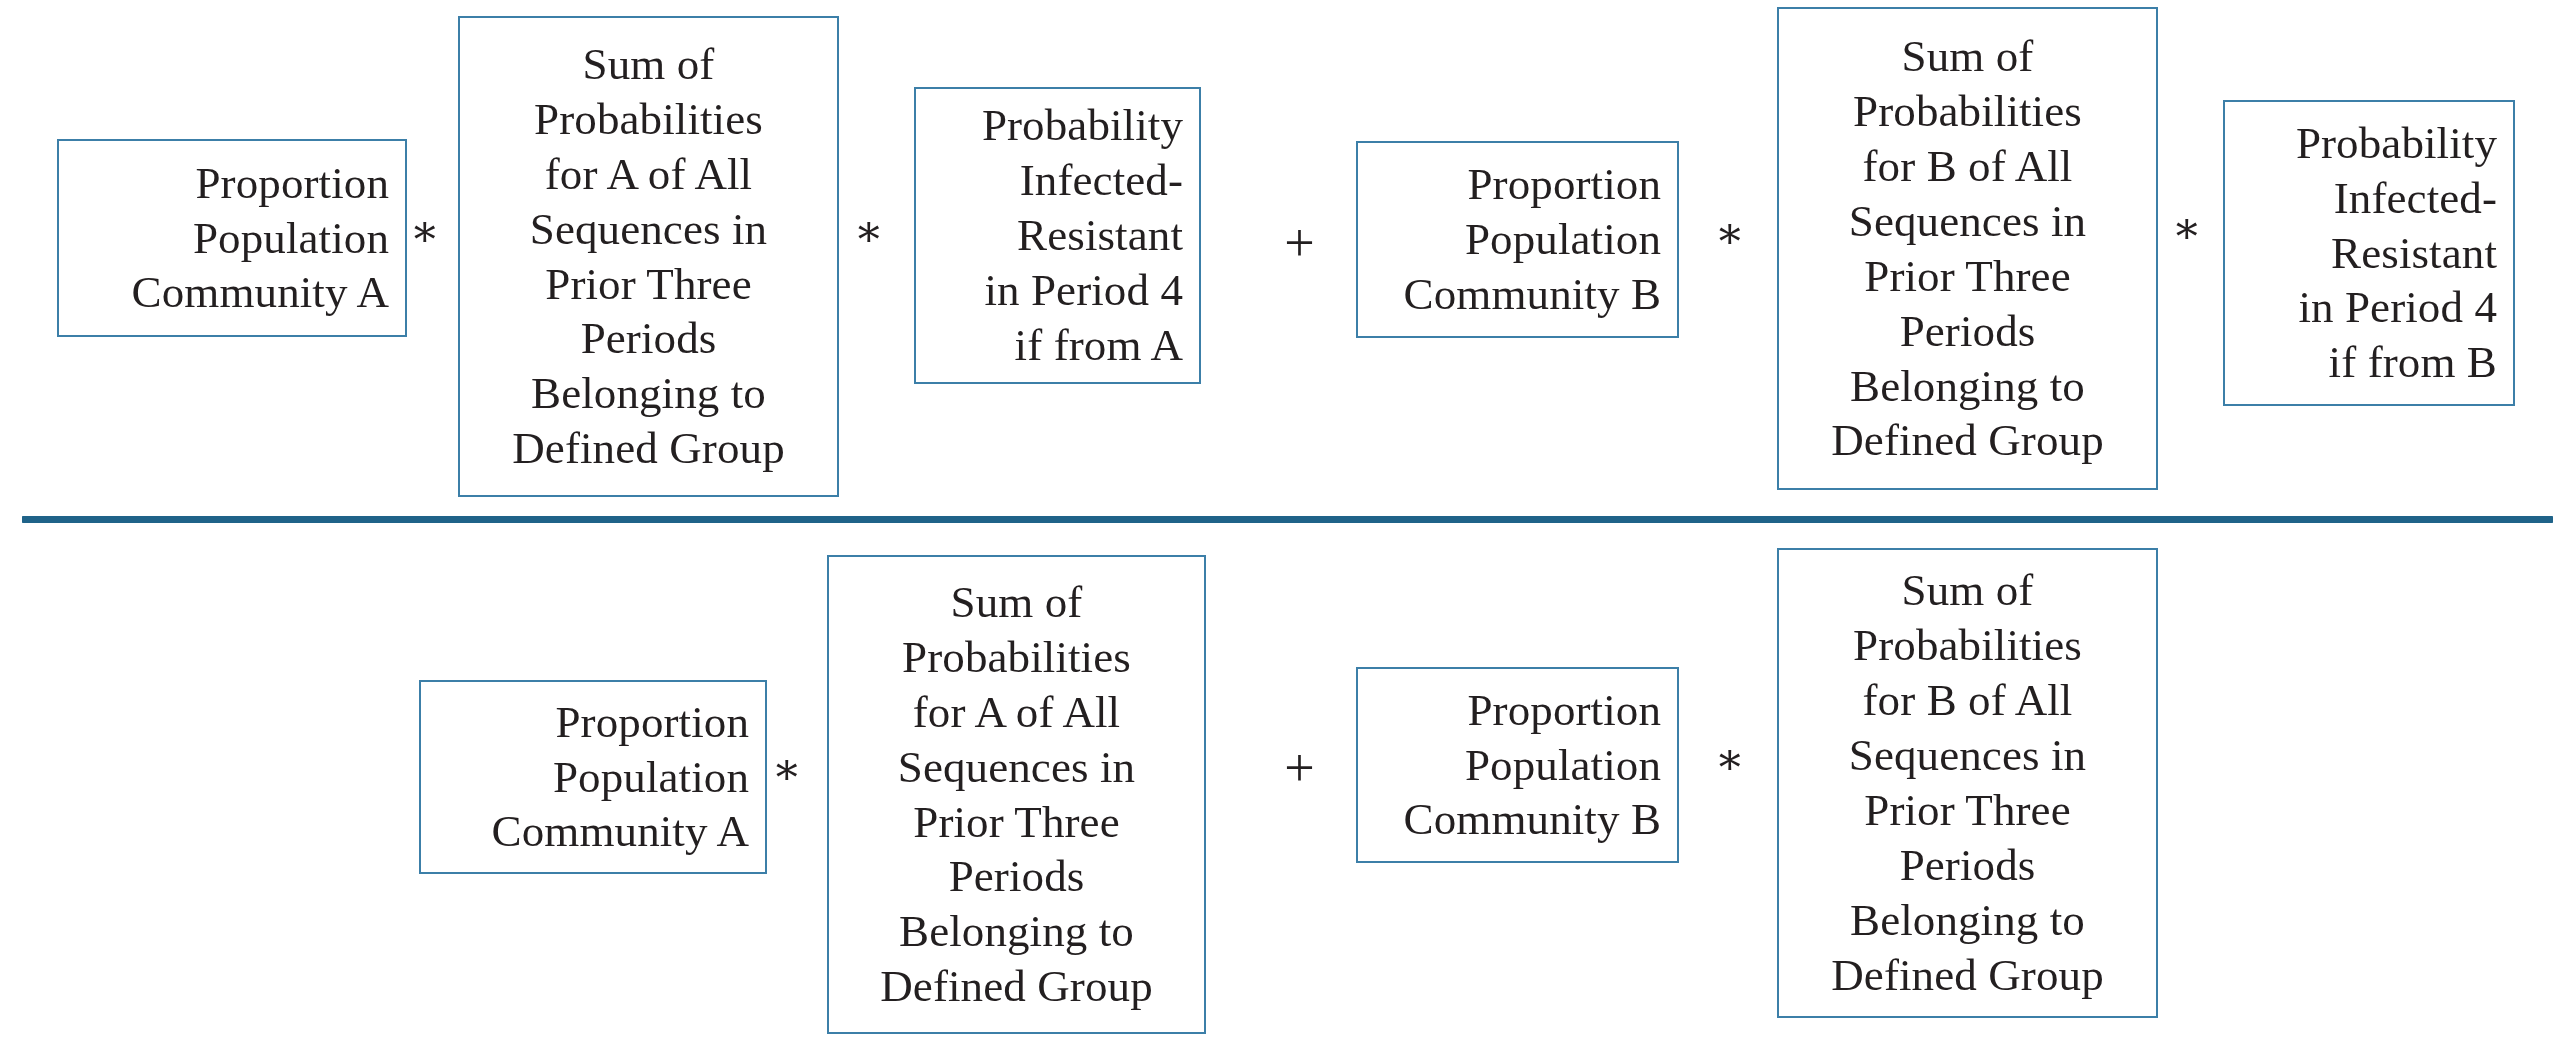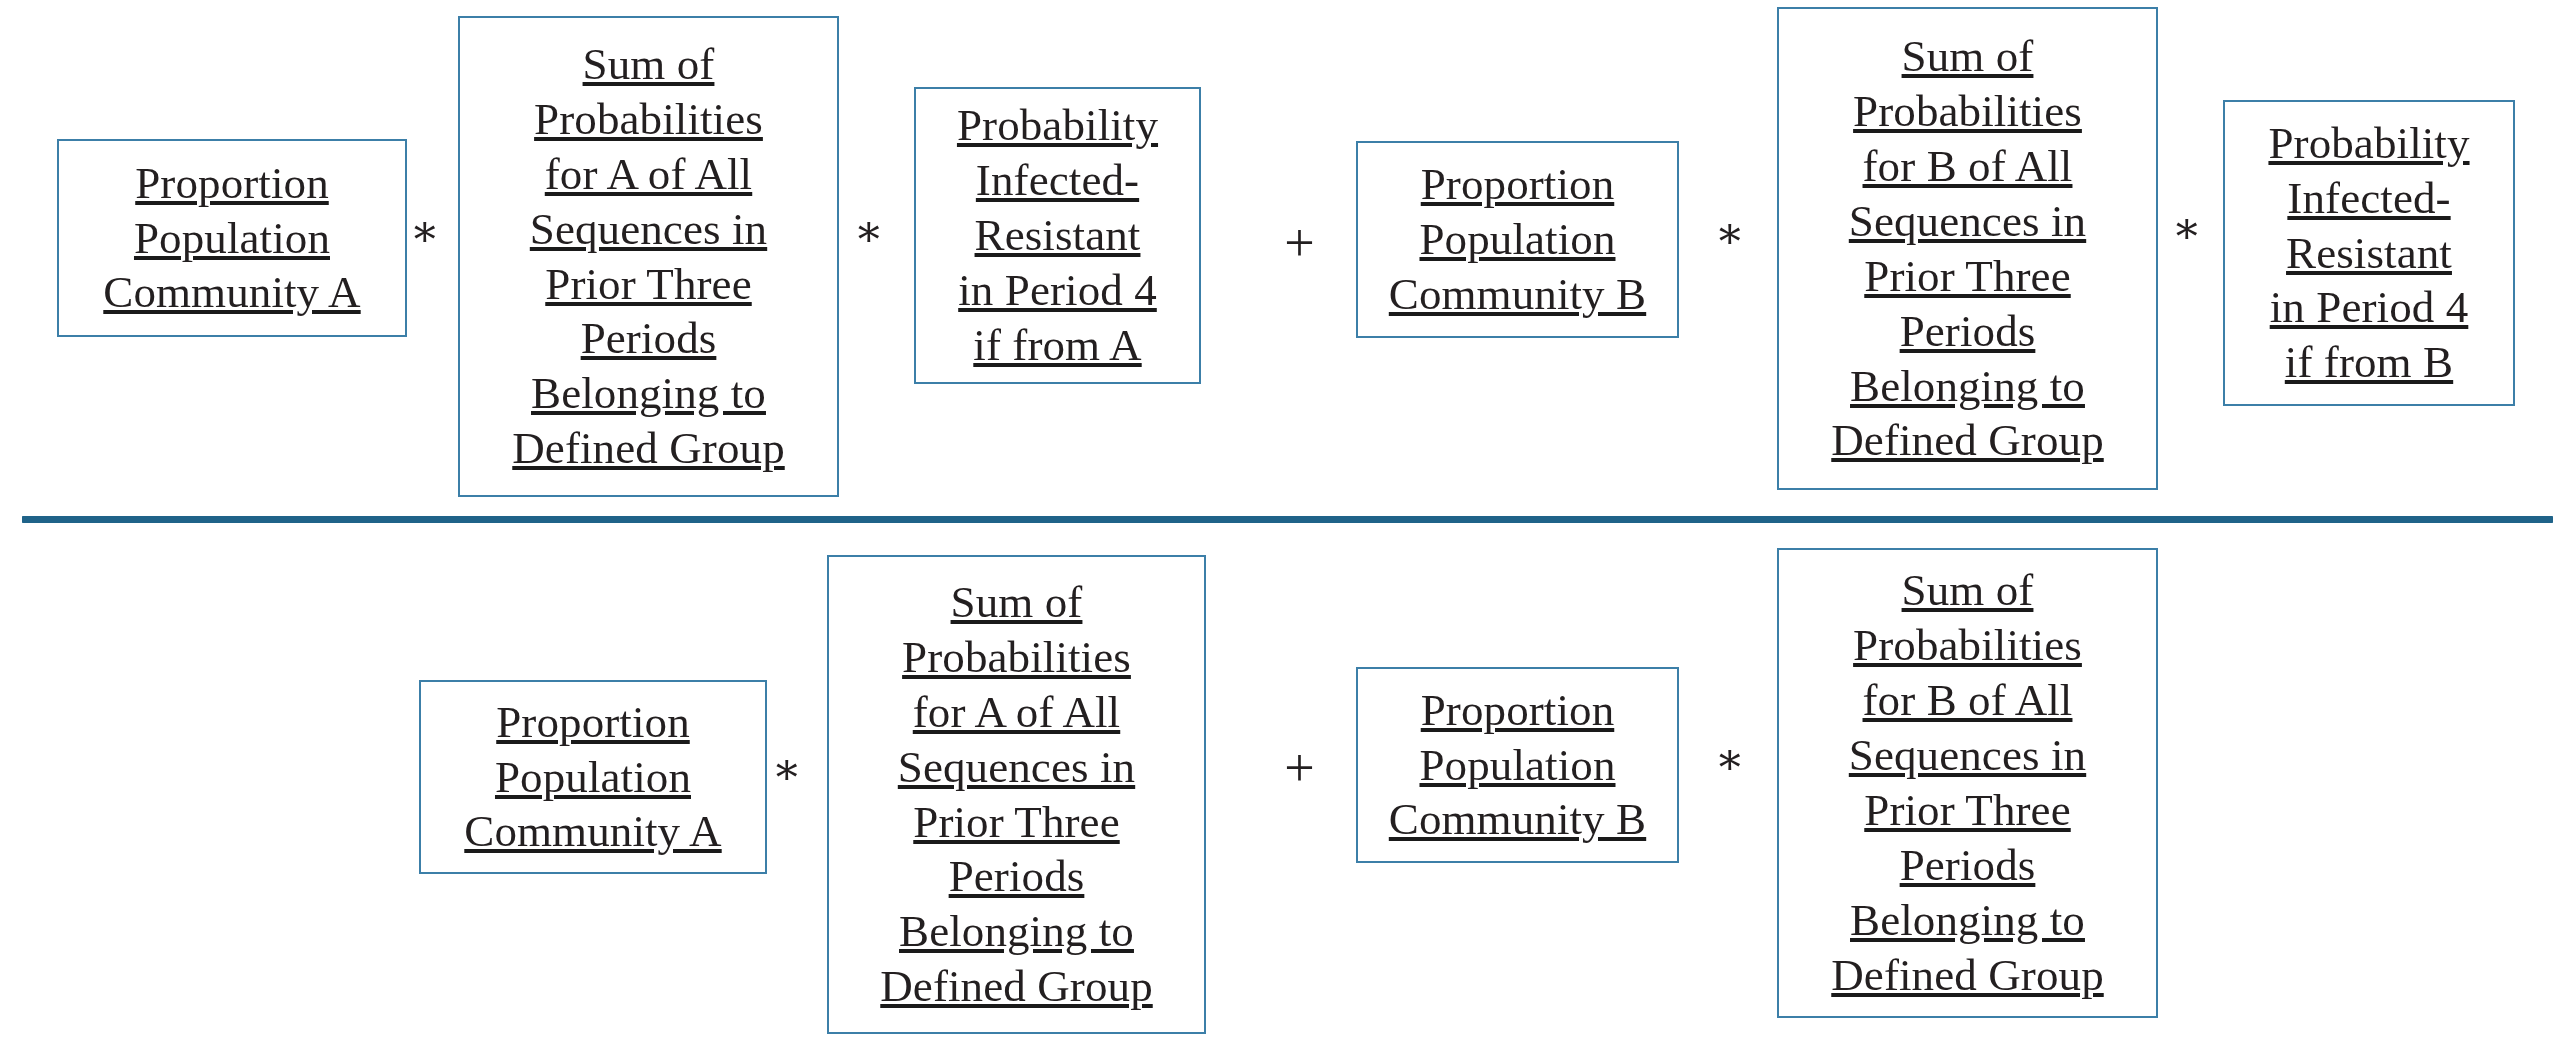--- a/index.html
+++ b/index.html
@@ -23,30 +23,29 @@
   
   .eq-box {
     position: absolute;
     box-sizing: border-box;
     border: 2.2px solid #3c7fa8;
     background: #ffffff;
     display: flex;
     flex-direction: column;
     justify-content: center;
     padding: 7.3px 16px;
-    text-decoration: underline;
   }
   .eq-box .box-text {
     font-size: 45px;
     line-height: 1.22;
     color: #231f20;
     white-space: pre-line;
     letter-spacing: 0.1px;
   }
-  .align-left  .box-text { text-align: center; }
+  .align-left  .box-text { text-align: right; }
   .align-center .box-text { text-align: center; }
 
   
   .op {
     position: absolute;
     font-size: 46px;
     line-height: 1;
     color: #231f20;
     text-align: center;
     font-family: "Liberation Serif", "DejaVu Serif", serif;

